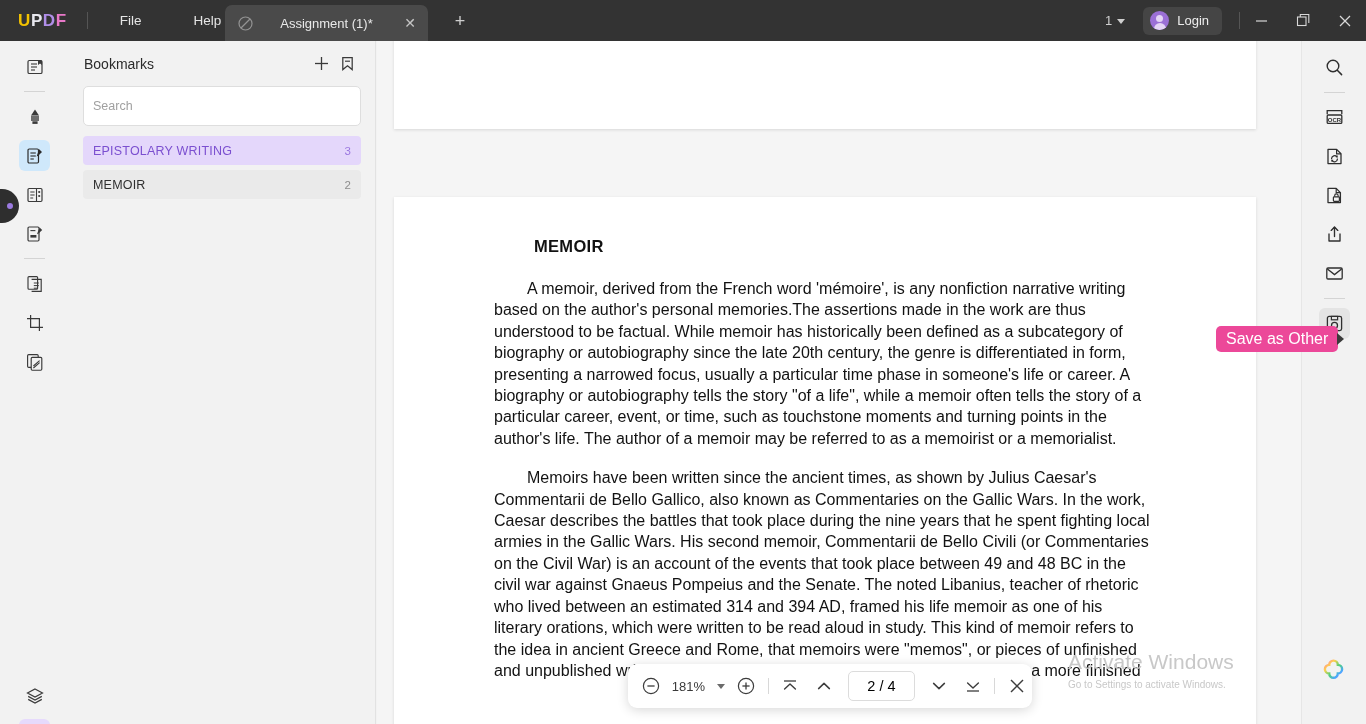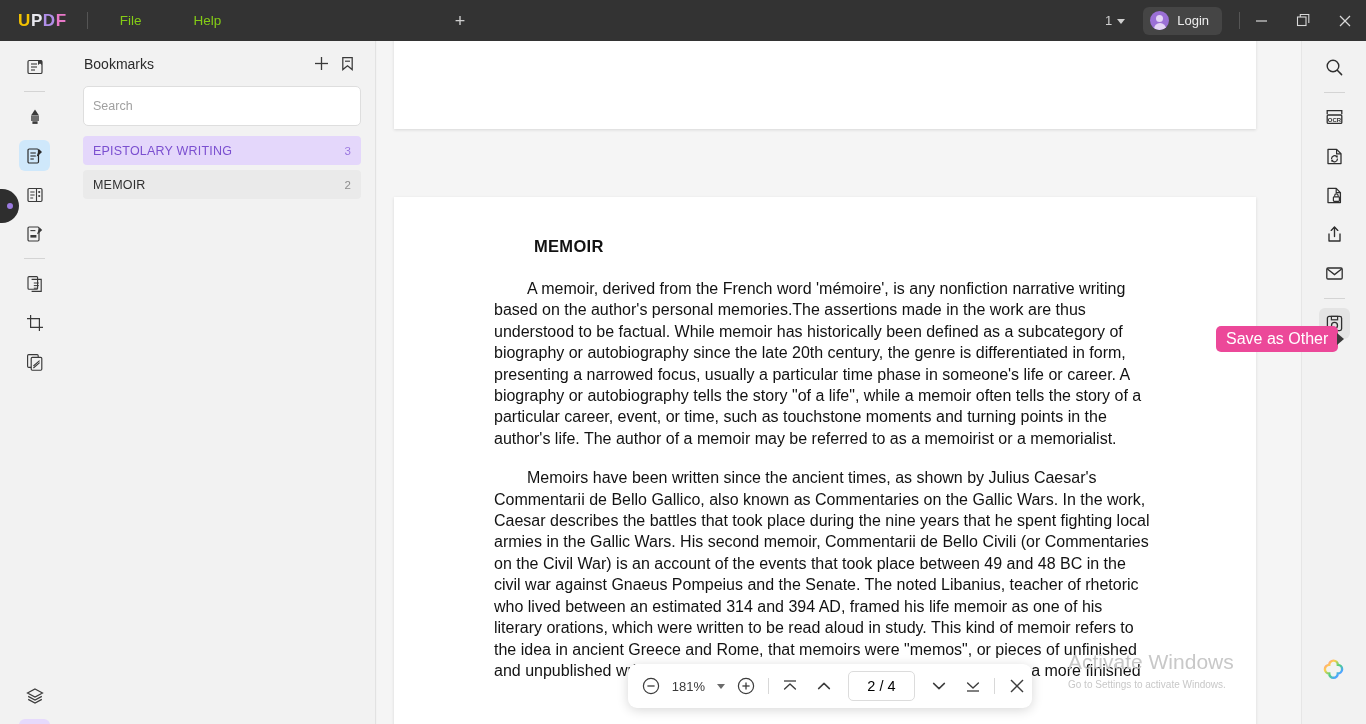--- a/index.html
+++ b/index.html
@@ -22,21 +22,21 @@
     letter-spacing: .6px; display: flex;
   }
   .logo span:nth-child(1) { color: #f2c200; }
   .logo span:nth-child(2) { color: #e8e8ef; }
   .logo span:nth-child(3) { color: #b08ee8; }
   .logo span:nth-child(4) { color: #e878c8; }
   .tb-sep {
     width: 1px; height: 17px; background: #555; margin: 0 16px 0 20px;
   }
   .menu-item {
-    color: #84cc16; font-size: 13.5px; padding: 5px 14px;
+    color: #e5e5e5; font-size: 13.5px; padding: 5px 14px;
     border-radius: 4px; cursor: default;
   }
   #menu-file { margin-left: 2px; }
   #menu-help { margin-left: 24px; }
 
   .tab {
     position: absolute; left: 225px; top: 5px; width: 203px; height: 36px;
     background: #4a4a4a; border-radius: 7px 7px 0 0;
     display: flex; align-items: center;
   }
@@ -228,20 +228,30 @@
     <div class="logo">
       <span>U</span>
       <span>P</span>
       <span>D</span>
       <span>F</span>
     </div>
     <div class="tb-sep"></div>
     <div class="menu-item" id="menu-file">File</div>
     <div class="menu-item" id="menu-help">Help</div>
 
+    <div class="tab">
+      <div class="tab-icon">
+        <svg width="17" height="17" viewBox="0 0 17 17">
+            <circle cx="8.5" cy="8.5" r="6.5" fill="none" stroke="#cfcfcf" stroke-width="1.2"></circle>
+            <line x1="4" y1="13" x2="13" y2="4" stroke="#cfcfcf" stroke-width="1.2"></line>
+          </svg>
+      </div>
+      <div class="tab-title">Assignment (1)*</div>
+      <div class="tab-close">✕</div>
+    </div>
     <div class="tab-new">+</div>
 
     <div class="tb-right">
       <div class="win-count">
         <span>1</span>
         <span class="caret-dn"></span>
       </div>
       <div class="login-btn">
         <div class="avatar"></div>
         <span class="login-label">Login</span>

